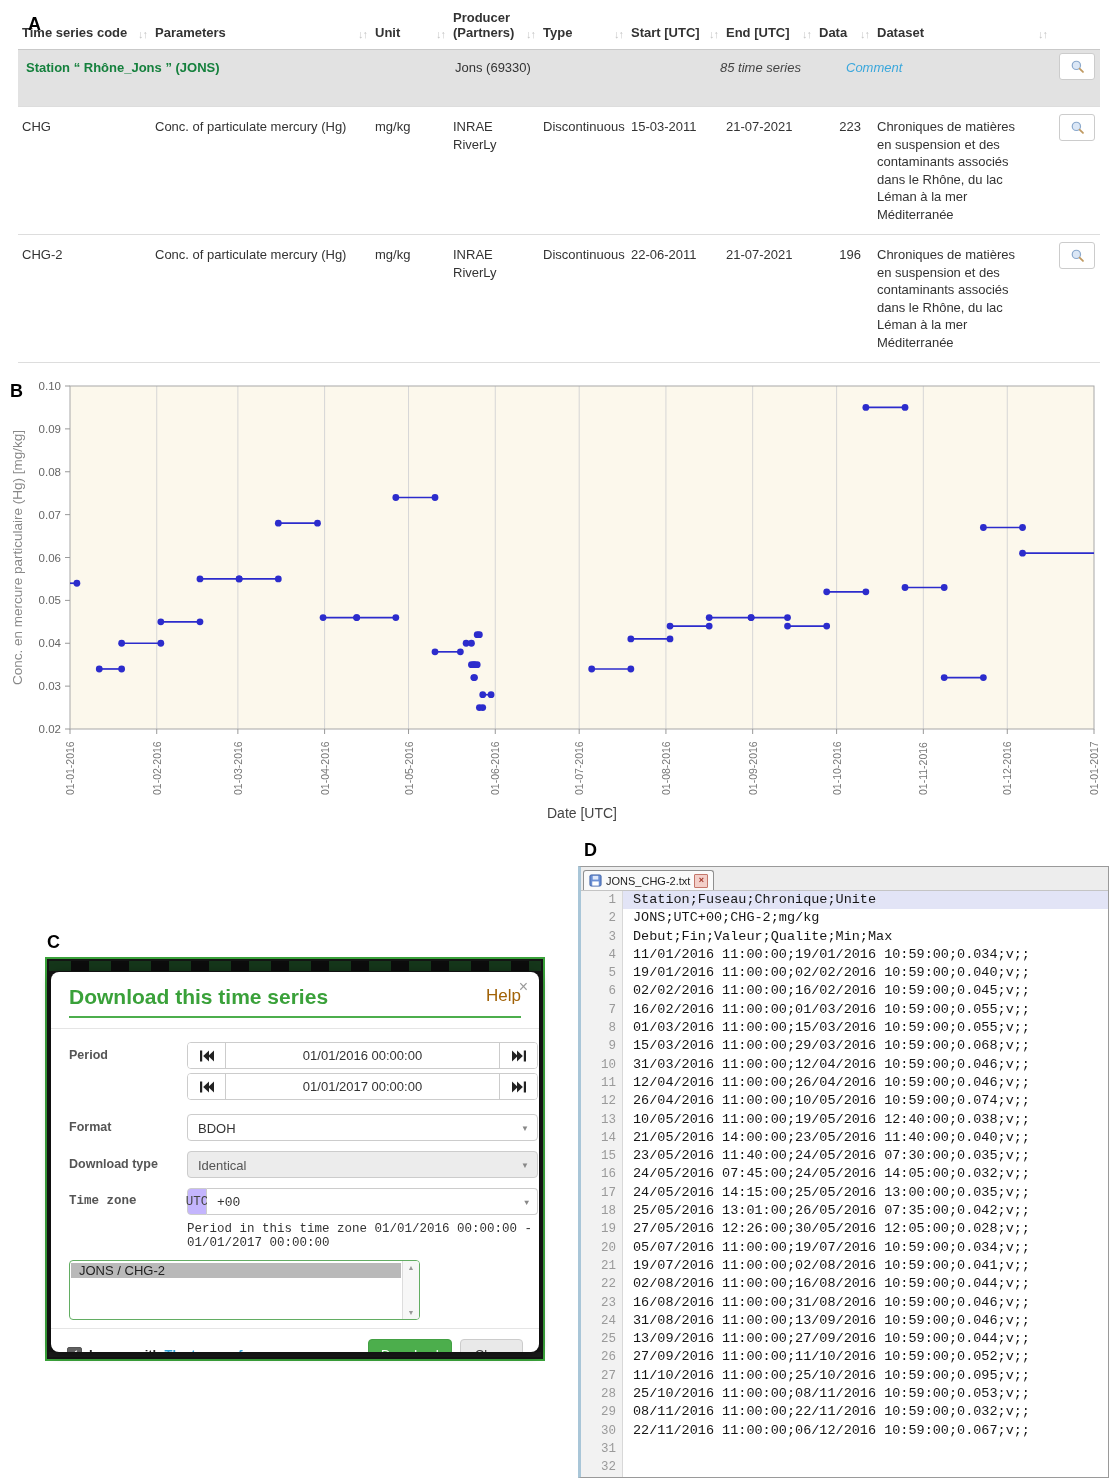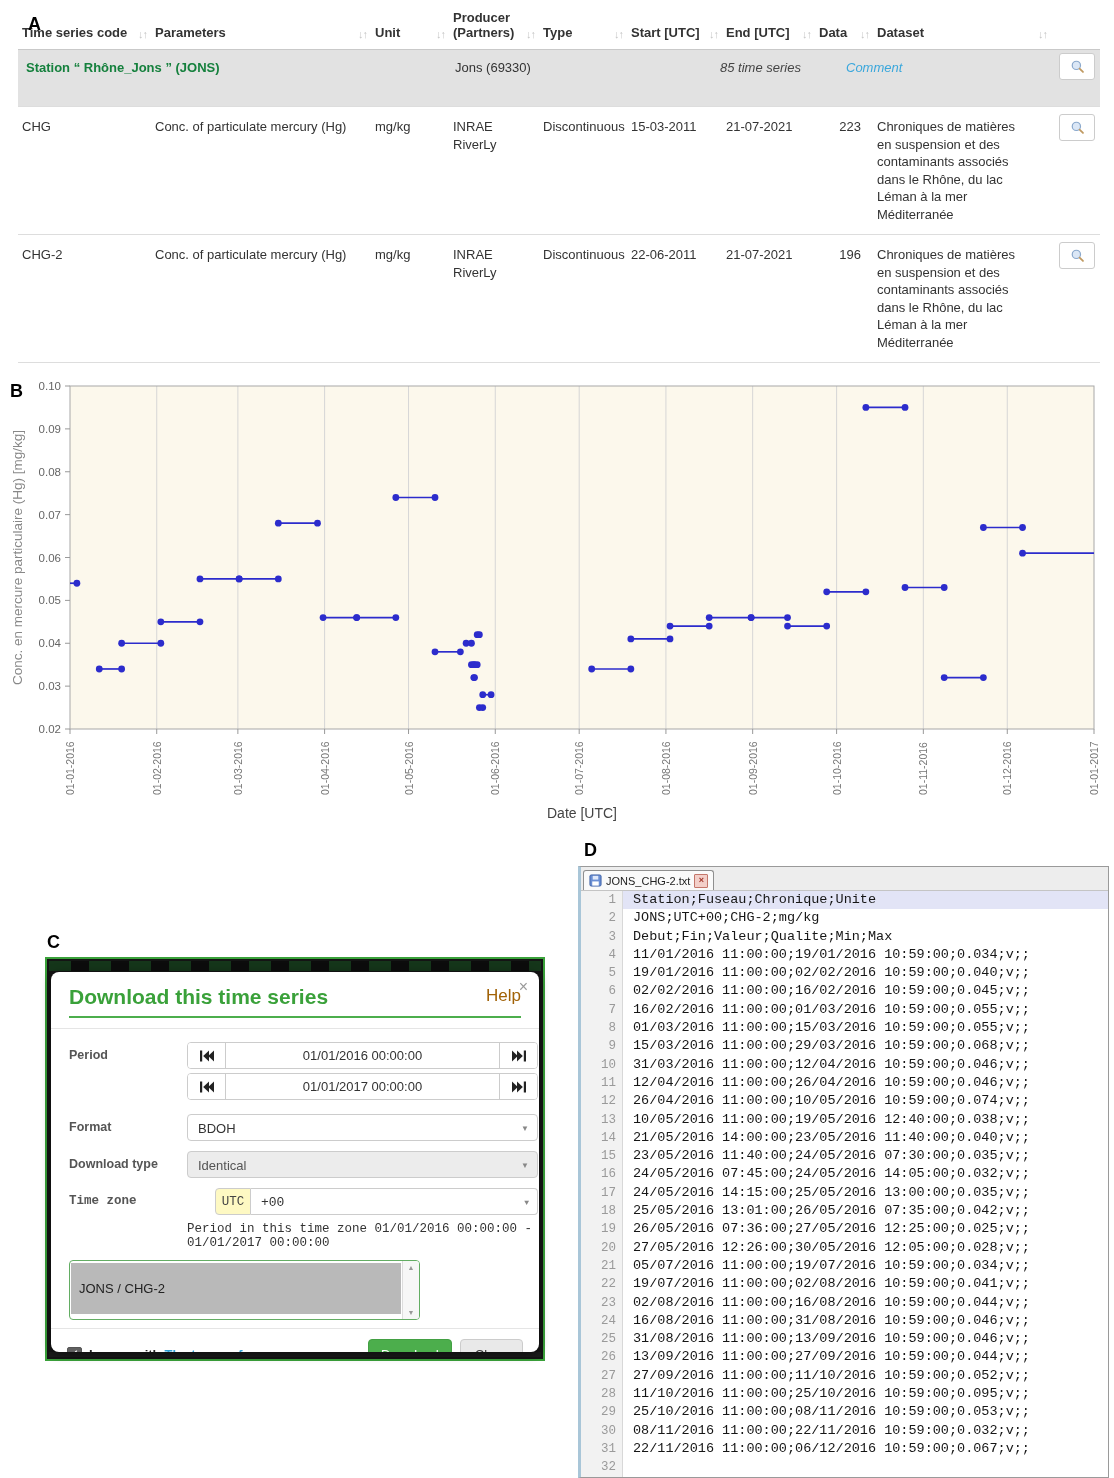--- a/index.html
+++ b/index.html
@@ -52,27 +52,27 @@
           box-sizing:border-box;margin-bottom:4px;align-items:stretch;}
   .addon-btn{width:38px;display:flex;align-items:center;justify-content:center;background:#fff;border:none;cursor:pointer;padding:0;}
   .addon-l{border-right:1px solid #ccc;}
   .addon-r{border-left:1px solid #ccc;}
   .ig-input{flex:1;text-align:center;font-size:13px;line-height:25px;color:#333;}
   .sel{height:27px;box-sizing:border-box;border:1px solid #ccc;border-radius:4px;display:flex;align-items:center;
        padding:2px 22px 0 10px;position:relative;background:#fff;cursor:pointer;}
   .sel .caret{position:absolute;right:8px;color:#888;font-size:8px;}
   .sel.disabled{background:#ececec;color:#555;}
   .tz-group{display:flex;height:27px;}
-  .tz-addon{width:36px;background:#fef9c3;border:1px solid #ccc;border-radius:4px 0 0 4px;display:flex;
-            align-items:center;justify-content:center;font-size:12.5px;color:#444;box-sizing:border-box;margin-left:28px;}
+  .tz-addon{width:20px;background:#c4b5fd;border:1px solid #ccc;border-radius:4px 0 0 4px;display:flex;
+            align-items:center;justify-content:center;font-size:12.5px;color:#444;box-sizing:border-box;}
   .tz-sel{flex:1;border-radius:0 4px 4px 0;border-left:none;}
   .tz-note{font-size:12.5px;color:#333;margin:7px 0 0 0;}
   .listbox{height:58px;border:1px solid #63ad63;border-radius:4px;display:flex;overflow:hidden;background:#fff;}
   .lb-opts{flex:1;padding-top:2px;}
-  .lb-opt{background:#b9b9b9;margin:0 1px;padding:18px 8px;font-size:13px;color:#222;cursor:pointer;}
+  .lb-opt{background:#b9b9b9;margin:0 1px;padding:0 8px;font-size:13px;color:#222;cursor:pointer;}
   .lb-scroll{width:16px;border-left:1px solid #ddd;background:#f7f7f7;display:flex;flex-direction:column;
              justify-content:space-between;align-items:center;font-size:7px;color:#999;padding:3px 0;}
   .modal-footer{border-top:1px solid #e5e5e5;margin-top:8px;padding:10px 16px;display:flex;align-items:center;}
   .agree{display:flex;align-items:center;font-weight:bold;font-size:13px;color:#222;flex:1;}
   .cbx{width:13px;height:13px;background:#606060;border:1px solid #555;border-radius:2px;color:#fff;
        font-size:10px;line-height:12px;text-align:center;margin-right:7px;cursor:pointer;flex:none;}
   .terms-link{color:#2e9fd4;cursor:pointer;margin-left:4px;}
   .btn{border-radius:4px;font-size:13px;padding:7px 12px;cursor:pointer;border:1px solid transparent;}
   .btn-dl{background:#4cae4c;border-color:#43a043;color:#fff;margin-right:8px;}
   .btn-cl{background:#e9e9e9;border-color:#ccc;color:#333;padding:7px 14px;}
@@ -571,21 +571,20 @@
         <div>15/03/2016 11:00:00;29/03/2016 10:59:00;0.068;v;;</div>
         <div>31/03/2016 11:00:00;12/04/2016 10:59:00;0.046;v;;</div>
         <div>12/04/2016 11:00:00;26/04/2016 10:59:00;0.046;v;;</div>
         <div>26/04/2016 11:00:00;10/05/2016 10:59:00;0.074;v;;</div>
         <div>10/05/2016 11:00:00;19/05/2016 12:40:00;0.038;v;;</div>
         <div>21/05/2016 14:00:00;23/05/2016 11:40:00;0.040;v;;</div>
         <div>23/05/2016 11:40:00;24/05/2016 07:30:00;0.035;v;;</div>
         <div>24/05/2016 07:45:00;24/05/2016 14:05:00;0.032;v;;</div>
         <div>24/05/2016 14:15:00;25/05/2016 13:00:00;0.035;v;;</div>
         <div>25/05/2016 13:01:00;26/05/2016 07:35:00;0.042;v;;</div>
-        <div>26/05/2016 07:36:00;27/05/2016 12:25:00;0.025;v;;</div>
         <div>27/05/2016 12:26:00;30/05/2016 12:05:00;0.028;v;;</div>
         <div>05/07/2016 11:00:00;19/07/2016 10:59:00;0.034;v;;</div>
         <div>19/07/2016 11:00:00;02/08/2016 10:59:00;0.041;v;;</div>
         <div>02/08/2016 11:00:00;16/08/2016 10:59:00;0.044;v;;</div>
         <div>16/08/2016 11:00:00;31/08/2016 10:59:00;0.046;v;;</div>
         <div>31/08/2016 11:00:00;13/09/2016 10:59:00;0.046;v;;</div>
         <div>13/09/2016 11:00:00;27/09/2016 10:59:00;0.044;v;;</div>
         <div>27/09/2016 11:00:00;11/10/2016 10:59:00;0.052;v;;</div>
         <div>11/10/2016 11:00:00;25/10/2016 10:59:00;0.095;v;;</div>
         <div>25/10/2016 11:00:00;08/11/2016 10:59:00;0.053;v;;</div>

